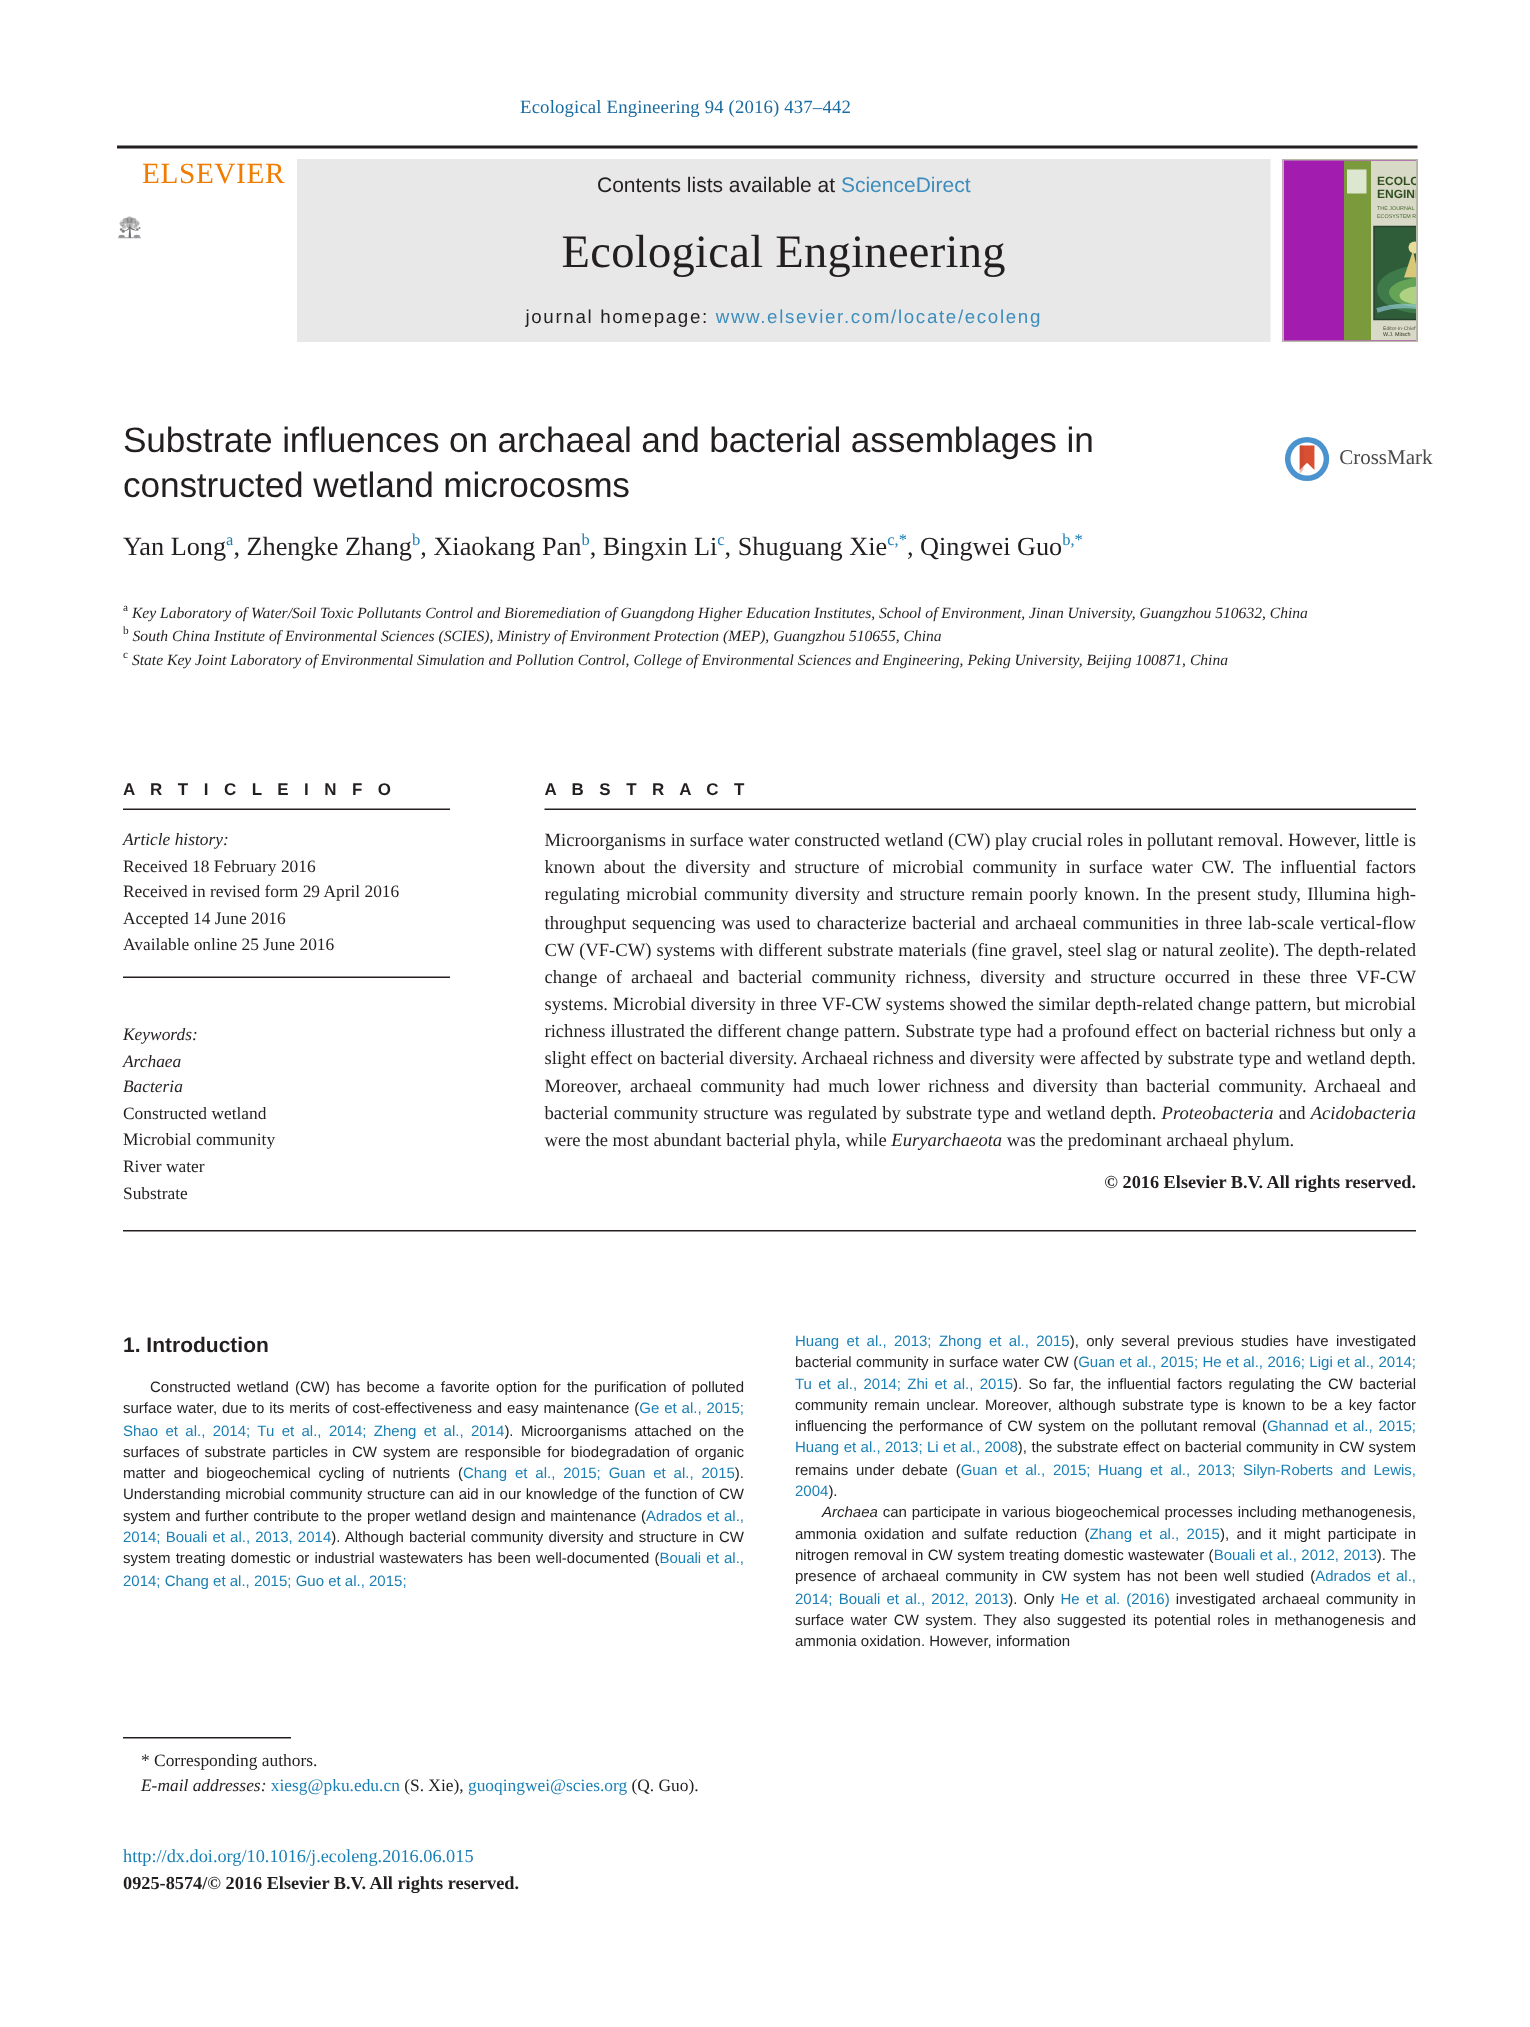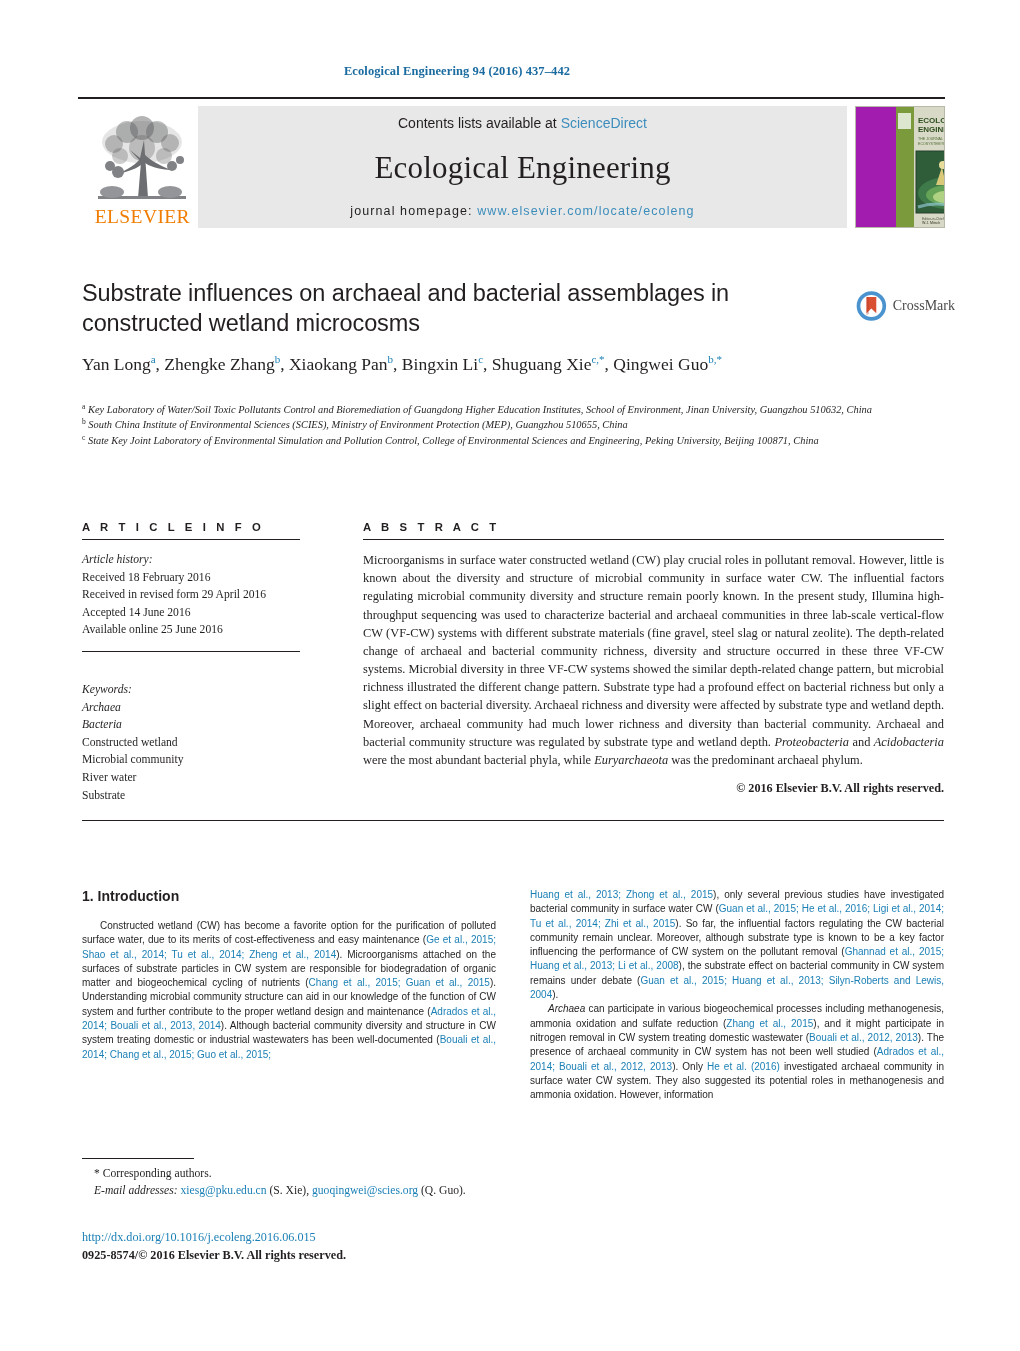--- a/index.html
+++ b/index.html
@@ -24,21 +24,21 @@
 
   
   .running-head {
     position: absolute;
     top: 64px;
     left: 0;
     width: 914px;
     text-align: center;
     font-size: 12.5px;
     color: #1a6ba0;
-    font-weight: bold;
+    font-weight: normal;
     letter-spacing: 0.1px;
   }
 
   
   .masthead {
     position: absolute;
     top: 97px;
     left: 78px;
     width: 867px;
     border-top: 2.2px solid #231f20;
@@ -46,22 +46,22 @@
   }
   .masthead-inner {
     display: flex;
     align-items: stretch;
     padding-top: 7px;
   }
   .elsevier-logo {
     width: 112px;
     flex: 0 0 112px;
     display: flex;
-    flex-direction: column;
-    align-items: flex-end;
+    flex-direction: row;
+    align-items: flex-start;
     justify-content: flex-end;
     padding-bottom: 2px;
   }
   .tree-svg { display:block; }
   .elsevier-word {
     color: #f07c00;
     font-family: "Liberation Serif", serif;
     font-size: 19.5px;
     letter-spacing: 0.4px;
     line-height: 1;

